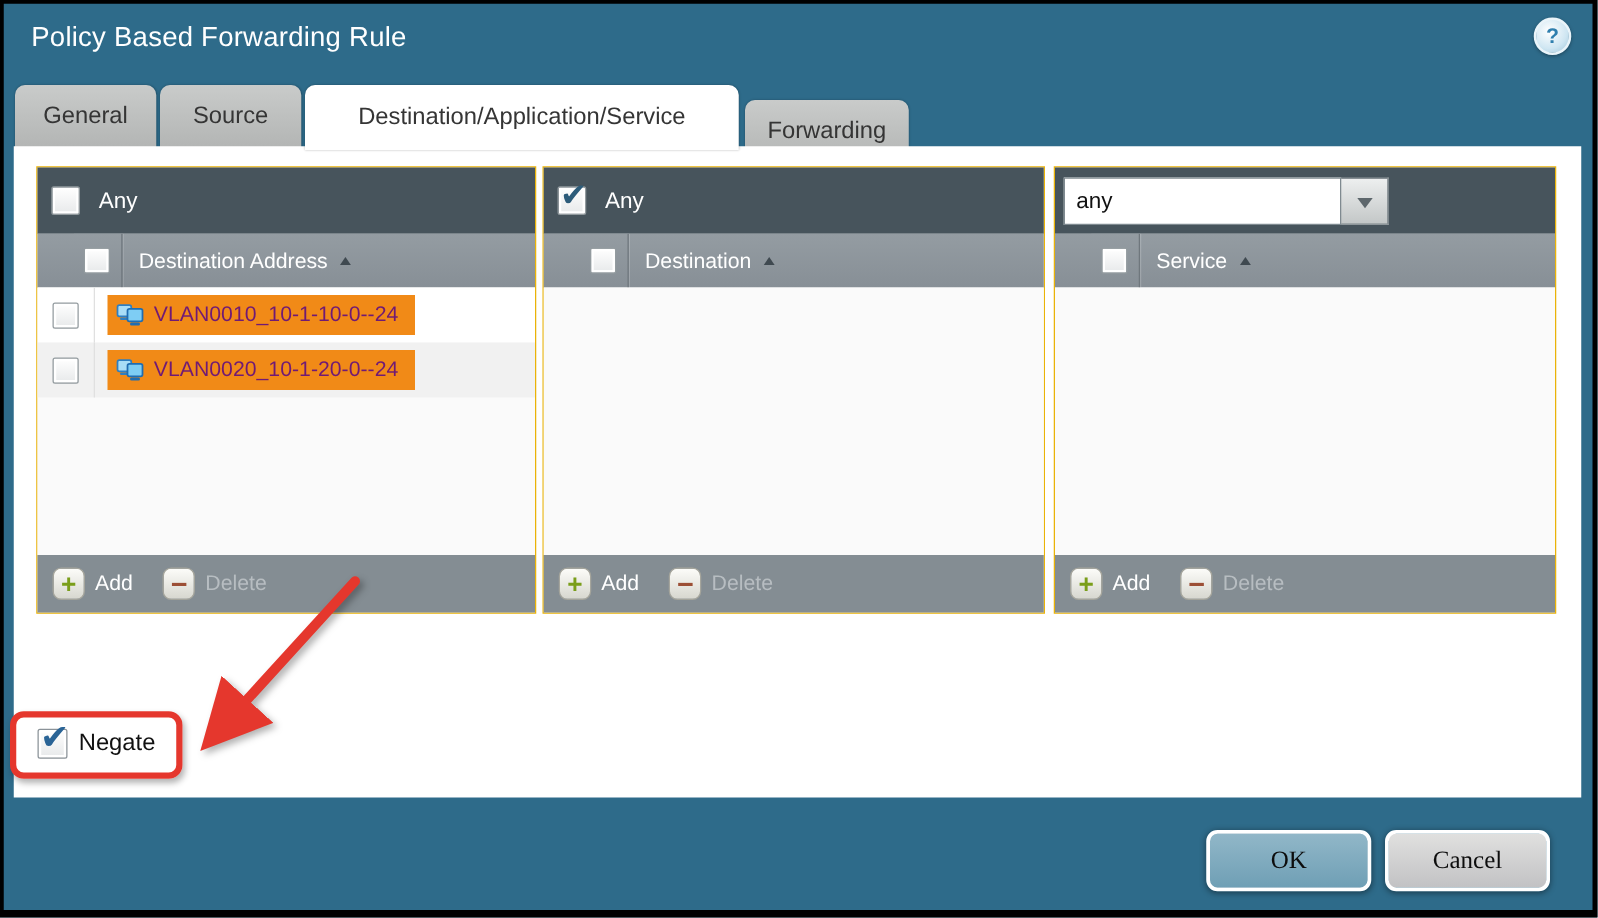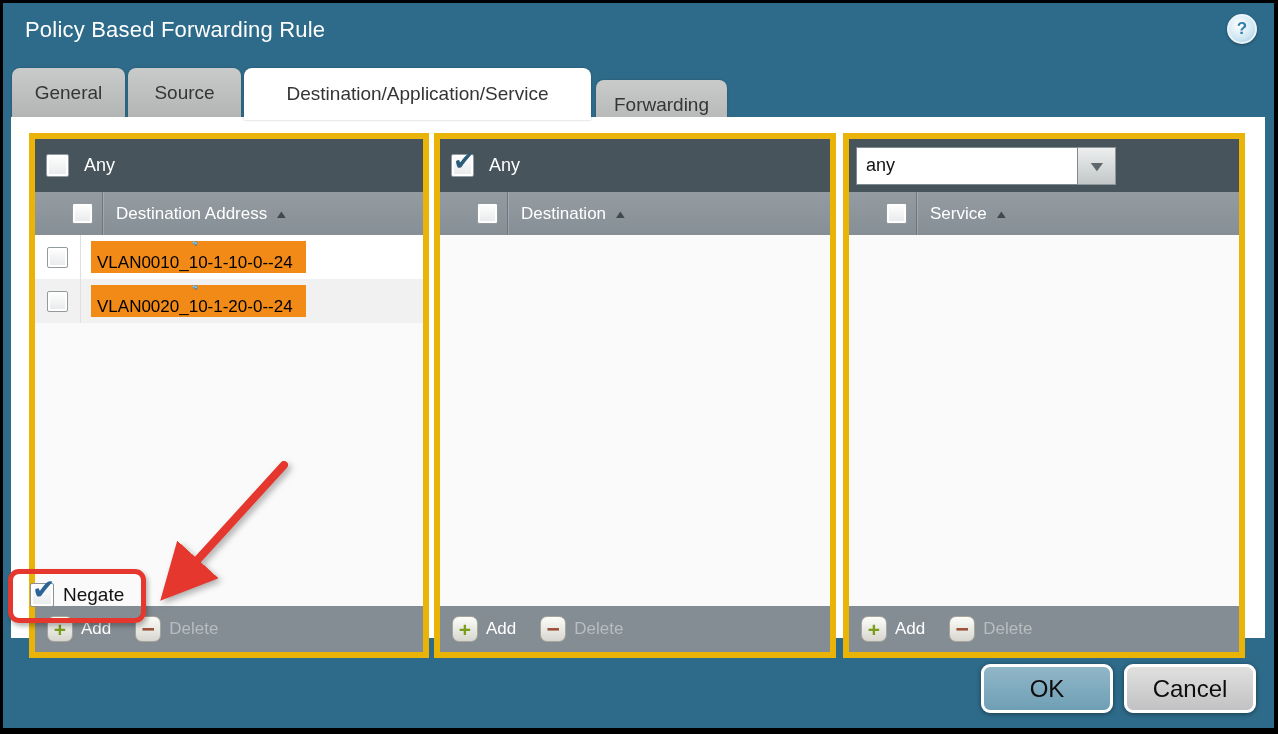--- a/index.html
+++ b/index.html
@@ -27,22 +27,22 @@
     box-shadow:0 0 2px rgba(0,0,0,.3); z-index:1; }
   .tab.active { background:#ffffff; z-index:3; height:52px; }
   .tab-general { left:9px; width:113px; }
   .tab-source  { left:125px; width:113px; }
   .tab-das     { left:241px; width:347px; }
   .tab-forwarding { left:593px; width:131px;margin-top:12px; }
 
   
   .content { position:absolute; left:8px; top:114px; width:1254px; height:521px; background:#fff; z-index:2; }
 
-  .panel { position:absolute; top:16px; height:525px; display:flex; flex-direction:column;
-    border:6px solid #eab308; background:#fafafa; }
+  .panel { position:absolute; top:16px; height:358px; display:flex; flex-direction:column;
+    border:1px solid #eab308; background:#fafafa; }
   .panel.c1 { left:18px;  width:400px; }
   .panel.c2 { left:423px; width:402px; }
   .panel.c3 { left:832px; width:402px; }
 
   .panel-top { height:53px; background:#47545c; display:flex; align-items:center; padding-left:11px; gap:15px; flex:0 0 auto; }
   .panel-top .any-label { color:#fff; font-size:18px; }
 
   .panel-head { height:43px; background:linear-gradient(#949ca2,#878f96); display:flex; align-items:center; flex:0 0 auto;padding-left:28px; }
   .head-cbcell { width:40px; height:100%; display:flex; align-items:center; justify-content:center;
     border-right:1px solid #6f777d; box-shadow:1px 0 0 rgba(255,255,255,.18); flex:0 0 auto; }
@@ -50,21 +50,21 @@
   .sort-asc { font-size:11px; color:#3f4950; transform:scaleX(1.35); display:inline-block; }
 
   .panel-list { flex:1 1 auto; background:#fafafa; overflow:hidden; }
 
   .lrow { height:44px; display:flex; align-items:center; }
   .lrow.odd  { background:#ffffff; }
   .lrow.even { background:#f1f1f1; }
   .row-cbcell { width:46px; height:100%; display:flex; align-items:center; justify-content:center;
     border-right:1px solid #e0e0e0; flex:0 0 auto; }
   .obj-item { margin-left:10px; height:32px; display:inline-flex; align-items:center; gap:7px;
-    background:#f18a17; color:#000000; font-size:17px; padding:0 13px 0 6px; cursor:pointer;flex-direction:column; }
+    background:#f18a17; color:#701a75; font-size:17px; padding:0 13px 0 6px; cursor:pointer; }
 
   .panel-foot { height:46px; background:#848d93; display:flex; align-items:center; padding-left:12px; gap:24px; flex:0 0 auto; }
   .foot-action { display:flex; align-items:center; gap:8px; cursor:pointer; }
   .icon-btn { width:26px; height:26px; border-radius:7px; border:1px solid #a5a59c;
     background:linear-gradient(#fcfcf9,#d7d7cf); display:flex; align-items:center; justify-content:center;
     font-weight:bold; }
   .icon-plus  { color:#7a9e1a; font-size:21px; line-height:1; }
   .icon-minus { color:#9c4f36; font-size:23px; line-height:1; }
   .add-label { color:#fff; font-size:17px; }
   .del-label { color:#b7bdc1; font-size:17px; }
@@ -90,23 +90,23 @@
   .negate-row { position:absolute; left:27px; top:580px; display:flex; align-items:center; gap:9px; z-index:6; }
   .negate-label { font-size:19px; color:#111; }
   .negate-box { position:absolute; left:5px; top:566px; width:138px; height:54px;
     border:5px solid #e5372d; border-radius:11px; z-index:5;
     box-shadow:2px 3px 5px rgba(0,0,0,.3); pointer-events:none; }
   .arrow-svg { position:absolute; left:138px; top:448px; z-index:7;
     filter:drop-shadow(3px 3px 3px rgba(0,0,0,.30)); pointer-events:none; }
 
   
   .btn { position:absolute; top:661px; width:132px; height:49px; border-radius:9px;
-    border:3px solid #fff; font-size:24px; color:#0d0d0d; font-family:Liberation Sans, sans-serif;
+    border:3px solid #fff; font-size:20px; color:#0d0d0d; font-family:Liberation Serif, serif;
     display:flex; align-items:center; justify-content:center; cursor:pointer;
-    box-shadow:0 1px 5px rgba(0,0,0,.45);margin-left:16px; }
+    box-shadow:0 1px 5px rgba(0,0,0,.45); }
   .btn-ok { left:962px; background:linear-gradient(#91b7c8,#6f9fb5); }
   .btn-cancel { left:1105px; background:linear-gradient(#e0e0df,#c2c2c4); }
 </style>
 </head>
 <body>
 
 <div class="frame">
 <div class="screen">
 
   <div class="title">Policy Based Forwarding Rule</div>

